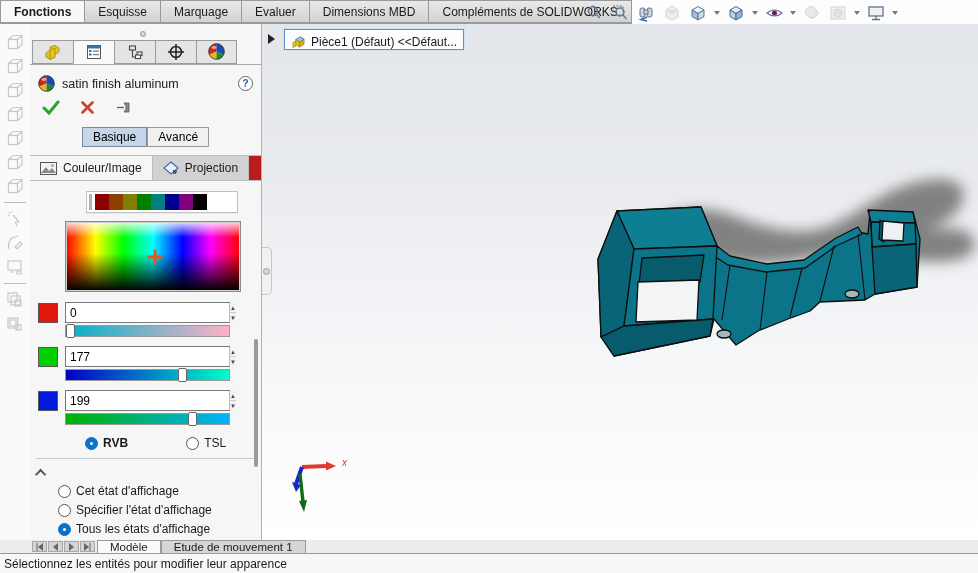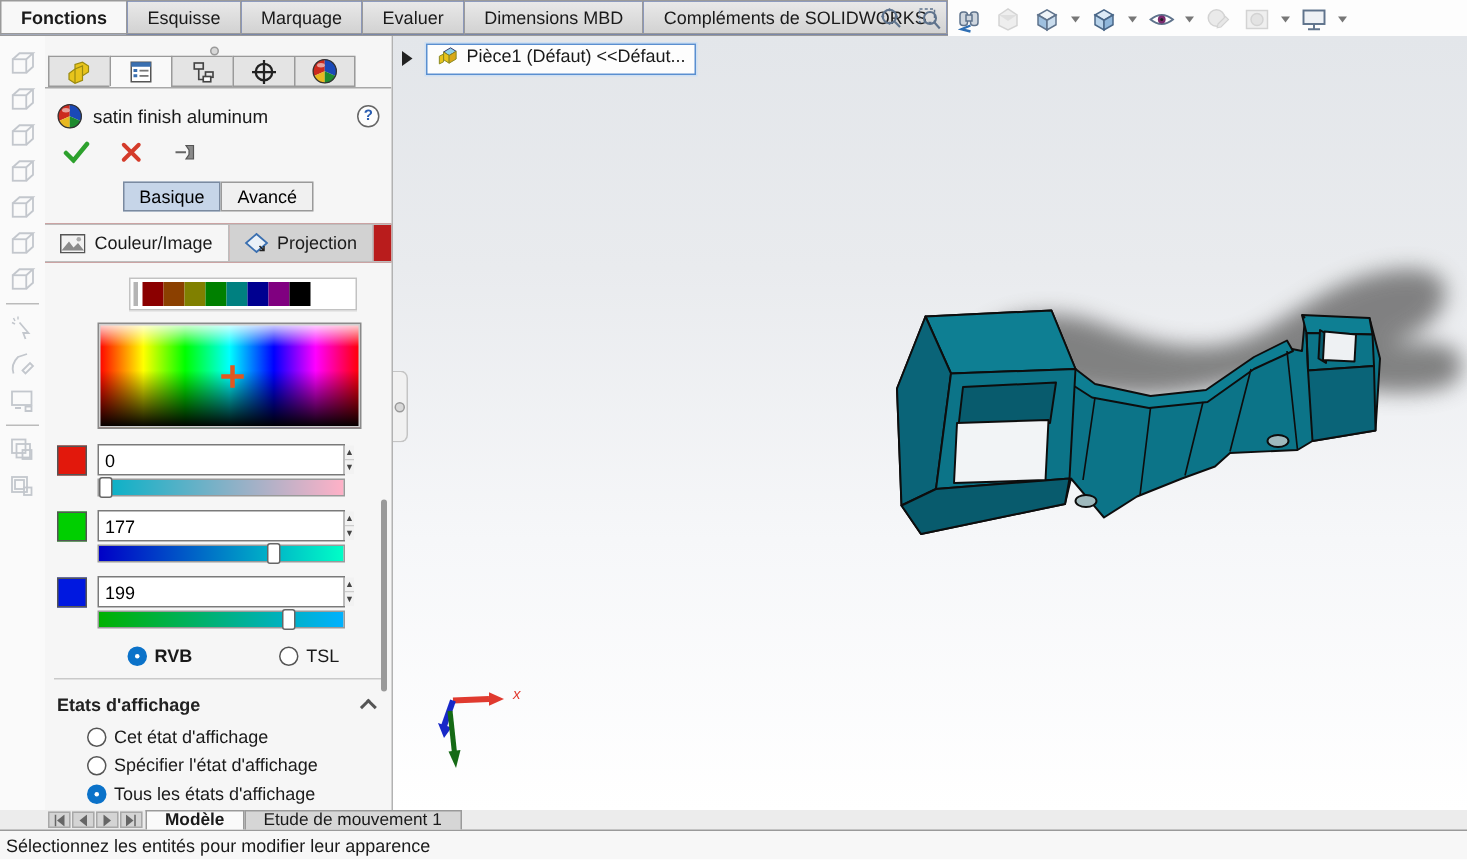--- a/index.html
+++ b/index.html
@@ -104,39 +104,39 @@
     transform:rotate(45deg) translateY(2px); }
   .ds-opt { display:flex; align-items:center; padding:1px 0 4px 28px; }
 
   .pscroll { position:absolute; right:3px; top:274px; width:4px; height:128px; background:#9a9a9a; border-radius:2px; }
 
   
   .viewport { flex:1 1 auto; position:relative; overflow:hidden;
     background:linear-gradient(180deg,#e3e6ea 0%, #e9ebee 30%, #f6f7f9 65%, #ffffff 100%); }
   .flyout-arrow { position:absolute; left:6px; top:10px; width:0; height:0;
     border-top:5px solid transparent; border-bottom:5px solid transparent; border-left:7px solid #222; }
-  .tree-chip { position:absolute; left:22px; top:5px; height:21px; display:flex; align-items:flex-start; gap:5px;
+  .tree-chip { position:absolute; left:22px; top:5px; height:21px; display:flex; align-items:flex-end; gap:5px;
     padding:0 6px; background:#fdfdfd; border:1px solid #5a8fd0; box-shadow:0 0 0 1px #cfe0f2; }
   .tree-chip .txt { white-space:nowrap; font-size:12px; }
   .split-handle { position:absolute; left:-3px; top:223px; width:13px; height:48px; background:#f1f1f1;
     border:1px solid #c4c4c4; border-left:none; border-radius:0 5px 5px 0; }
   .split-handle::after { content:""; position:absolute; left:4px; top:20px; width:5px; height:5px;
     border-radius:50%; background:#d9d9d9; border:1px solid #9a9a9a; }
   .model-svg, .triad-svg { position:absolute; }
   .model-svg { inset:0; width:100%; height:100%; }
   .triad-svg { left:20px; bottom:18px; }
 
   
   .tabbar { flex:0 0 14px; display:flex; align-items:stretch; background:#ececec; border-bottom:1px solid #9a9a9a; }
   .navbtns { display:flex; gap:1px; margin-left:30px; padding:1px 2px; }
   .navbtn { width:15px; background:#d4d4d4; border:1px solid #a8a8a8; display:flex; align-items:center; justify-content:center; }
   .navbtn svg { display:block; }
   .btab { display:flex; align-items:center; padding:0 12px; border:1px solid #9a9a9a; border-bottom:none;
     background:#d6d6d6; font-size:11.5px; white-space:nowrap; }
-  .btab.active { background:#fafafa; font-weight:bold; }
+  .btab.active { background:#fafafa; font-weight:normal; }
   .statusbar { flex:0 0 19px; background:#f7f7f7; display:flex; align-items:center; padding-left:4px; font-size:12px; }
 </style>
 </head>
 <body>
 
 <svg width="0" height="0" style="position:absolute">
   <defs>
     <symbol id="ball" viewBox="0 0 16 16">
       <path d="M8,8 L8,.5 A7.5,7.5 0 0 0 1.2,11 Z" fill="#cc2a1e"></path>
       <path d="M8,8 L8,.5 A7.5,7.5 0 0 1 14.8,11 Z" fill="#1a49b8"></path>
@@ -478,21 +478,20 @@
           </div>
           <div class="radio-row">
             <span class="radio"></span>
             <span>TSL</span>
           </div>
         </div>
 
         <div class="pane-div"></div>
 
         <div class="sec-head">
-          <span class="lbl">Etats d'affichage</span>
           <span class="chev"></span>
         </div>
         <div class="ds-opt">
           <span class="radio"></span>
           <span>Cet état d'affichage</span>
         </div>
         <div class="ds-opt">
           <span class="radio"></span>
           <span>Spécifier l'état d'affichage</span>
         </div>

